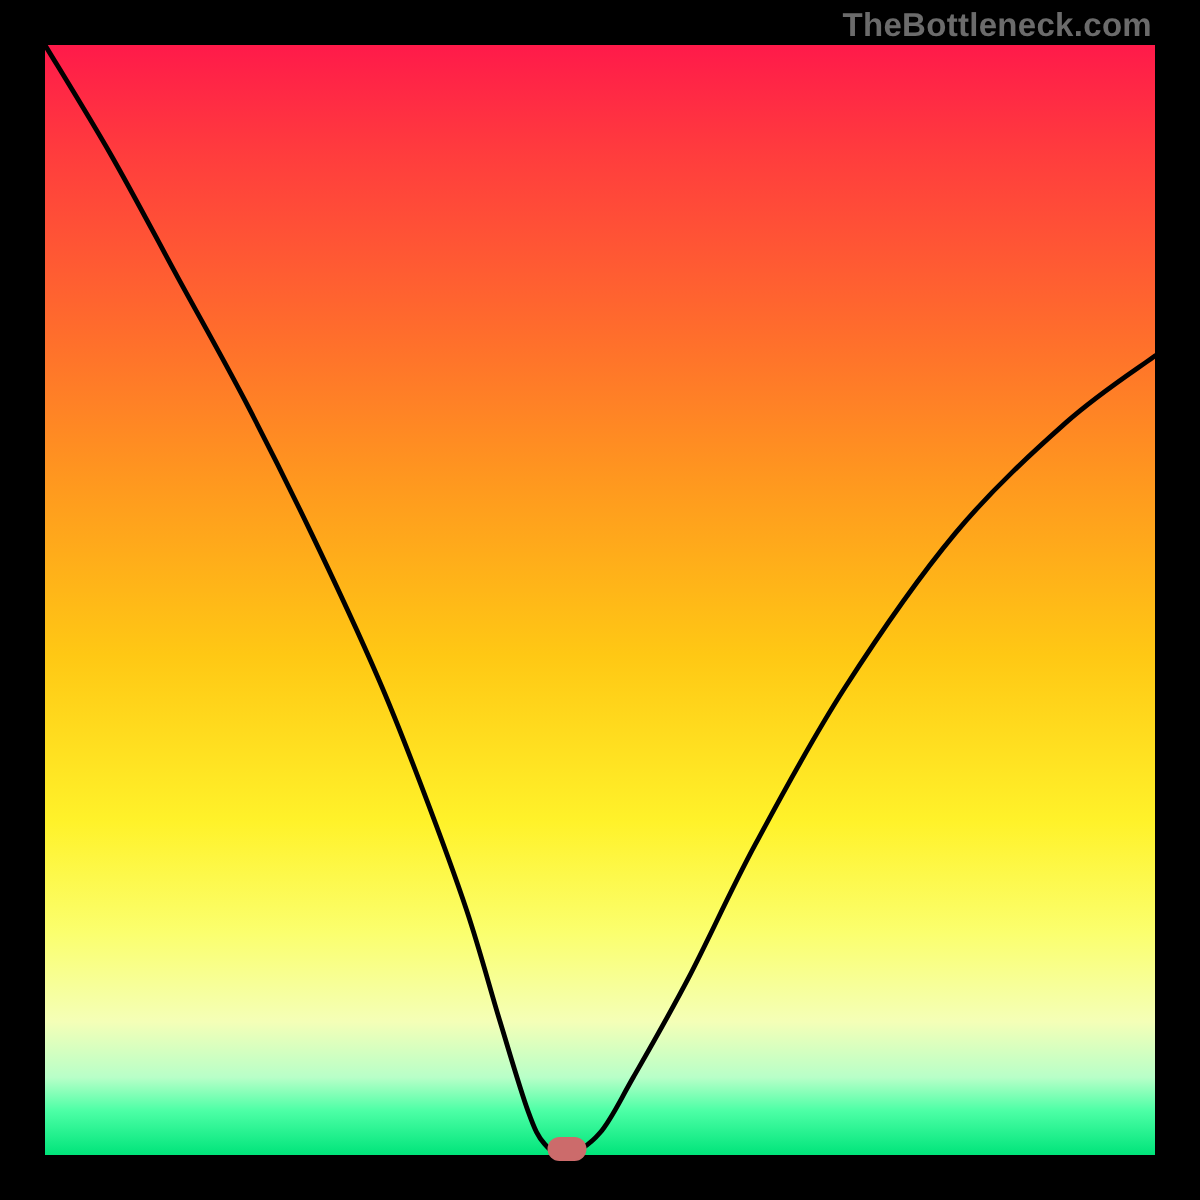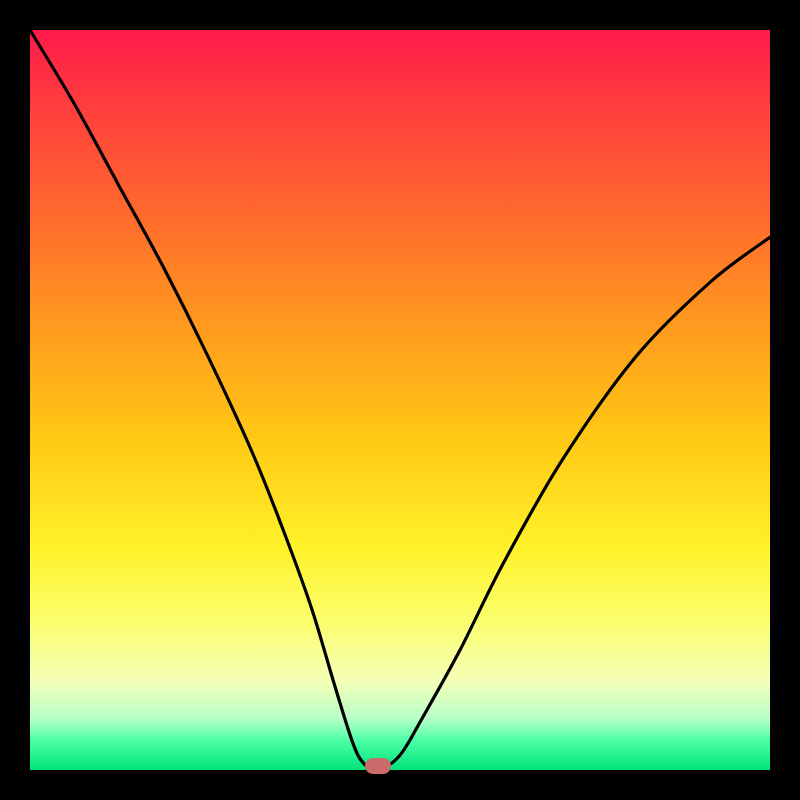--- a/index.html
+++ b/index.html
@@ -67,13 +67,14 @@
 </head>
 <body>
 
 <div class="frame">
   <div class="plot-area">
     <svg class="curve" viewBox="0 0 740 740" preserveAspectRatio="none">
       <path fill="none" stroke="#000" stroke-width="3.2" stroke-linecap="round" d="M 0 0 C 7.3999999999999995 12.333333333333334, 29.6 48.10000000000001, 44.4 74 C 59.199999999999996 99.89999999999999, 74 128.26666666666665, 88.8 155.39999999999998 C 103.6 182.5333333333333, 118.39999999999999 208.43333333333328, 133.2 236.79999999999995 C 148 265.16666666666663, 162.79999999999998 294.76666666666665, 177.6 325.59999999999997 C 192.4 356.4333333333333, 209.66666666666666 393.43333333333334, 222 421.8 C 234.33333333333334 450.1666666666667, 241.73333333333335 469.9, 251.60000000000002 495.79999999999995 C 261.4666666666667 521.6999999999999, 272.56666666666666 551.3000000000001, 281.2 577.2 C 289.8333333333333 603.1, 296.6166666666667 629, 303.4 651.2 C 310.1833333333333 673.4000000000001, 316.96666666666664 696.8333333333333, 321.9 710.4 C 326.8333333333333 723.9666666666667, 328.68333333333334 727.6666666666667, 333 732.6 C 337.31666666666666 737.5333333333333, 341.63333333333327 741.2333333333333, 347.79999999999995 740 C 353.96666666666664 738.7666666666667, 362.59999999999997 733.8333333333334, 370 725.2 C 377.40000000000003 716.5666666666667, 382.33333333333337 705.4666666666667, 392.20000000000005 688.2 C 402.0666666666667 670.9333333333334, 415.6333333333333 647.5, 429.2 621.6 C 442.76666666666665 595.7, 456.33333333333337 564.8666666666667, 473.6 532.8 C 490.8666666666667 500.7333333333333, 510.59999999999997 463.73333333333335, 532.8 429.2 C 555 394.66666666666663, 582.1333333333332 355.2, 606.8 325.59999999999997 C 631.4666666666667 295.99999999999994, 658.6 271.33333333333326, 680.8000000000001 251.59999999999997 C 703.0000000000001 231.86666666666665, 730.1333333333333 214.60000000000002, 740 207.20000000000005"></path>
     </svg>
     <div class="marker" style="left: 347.8px; top: 736.3px; background: rgb(204, 107, 107);"></div>
   </div>
+  <div class="watermark">TheBottleneck.com</div>
 </div>
 
 </body></html>

